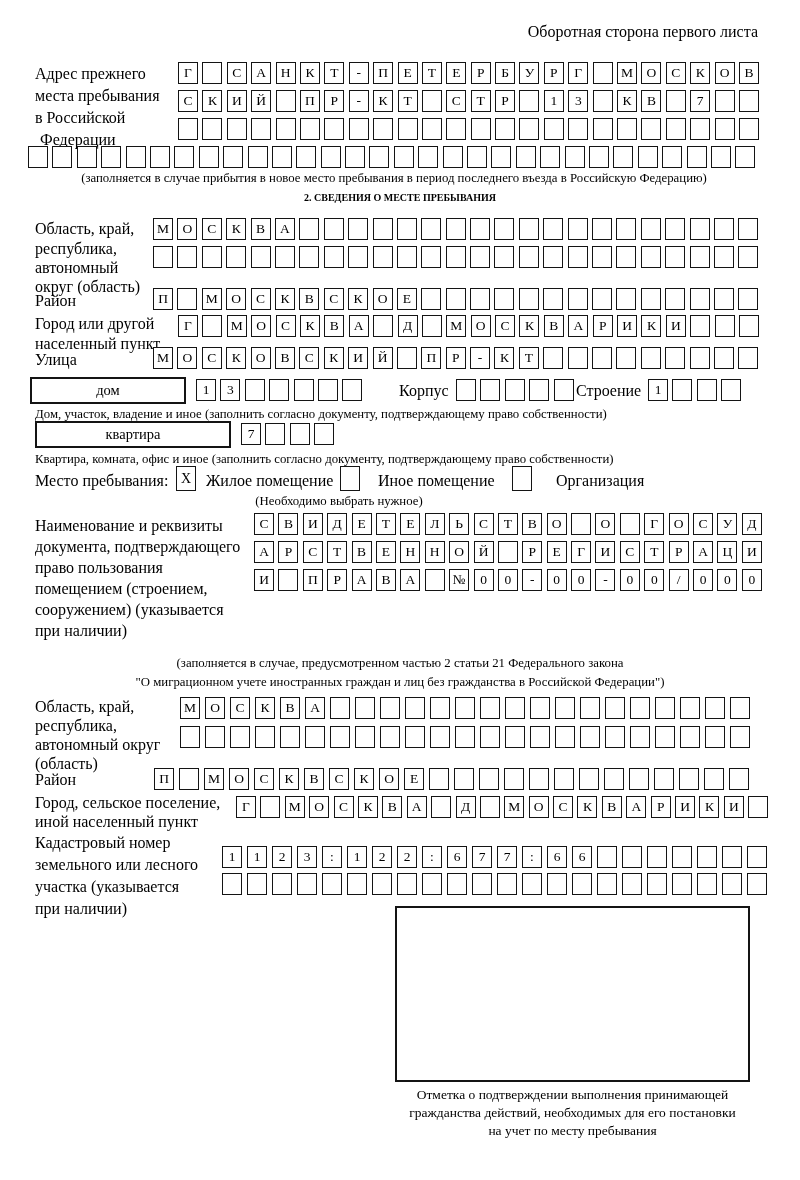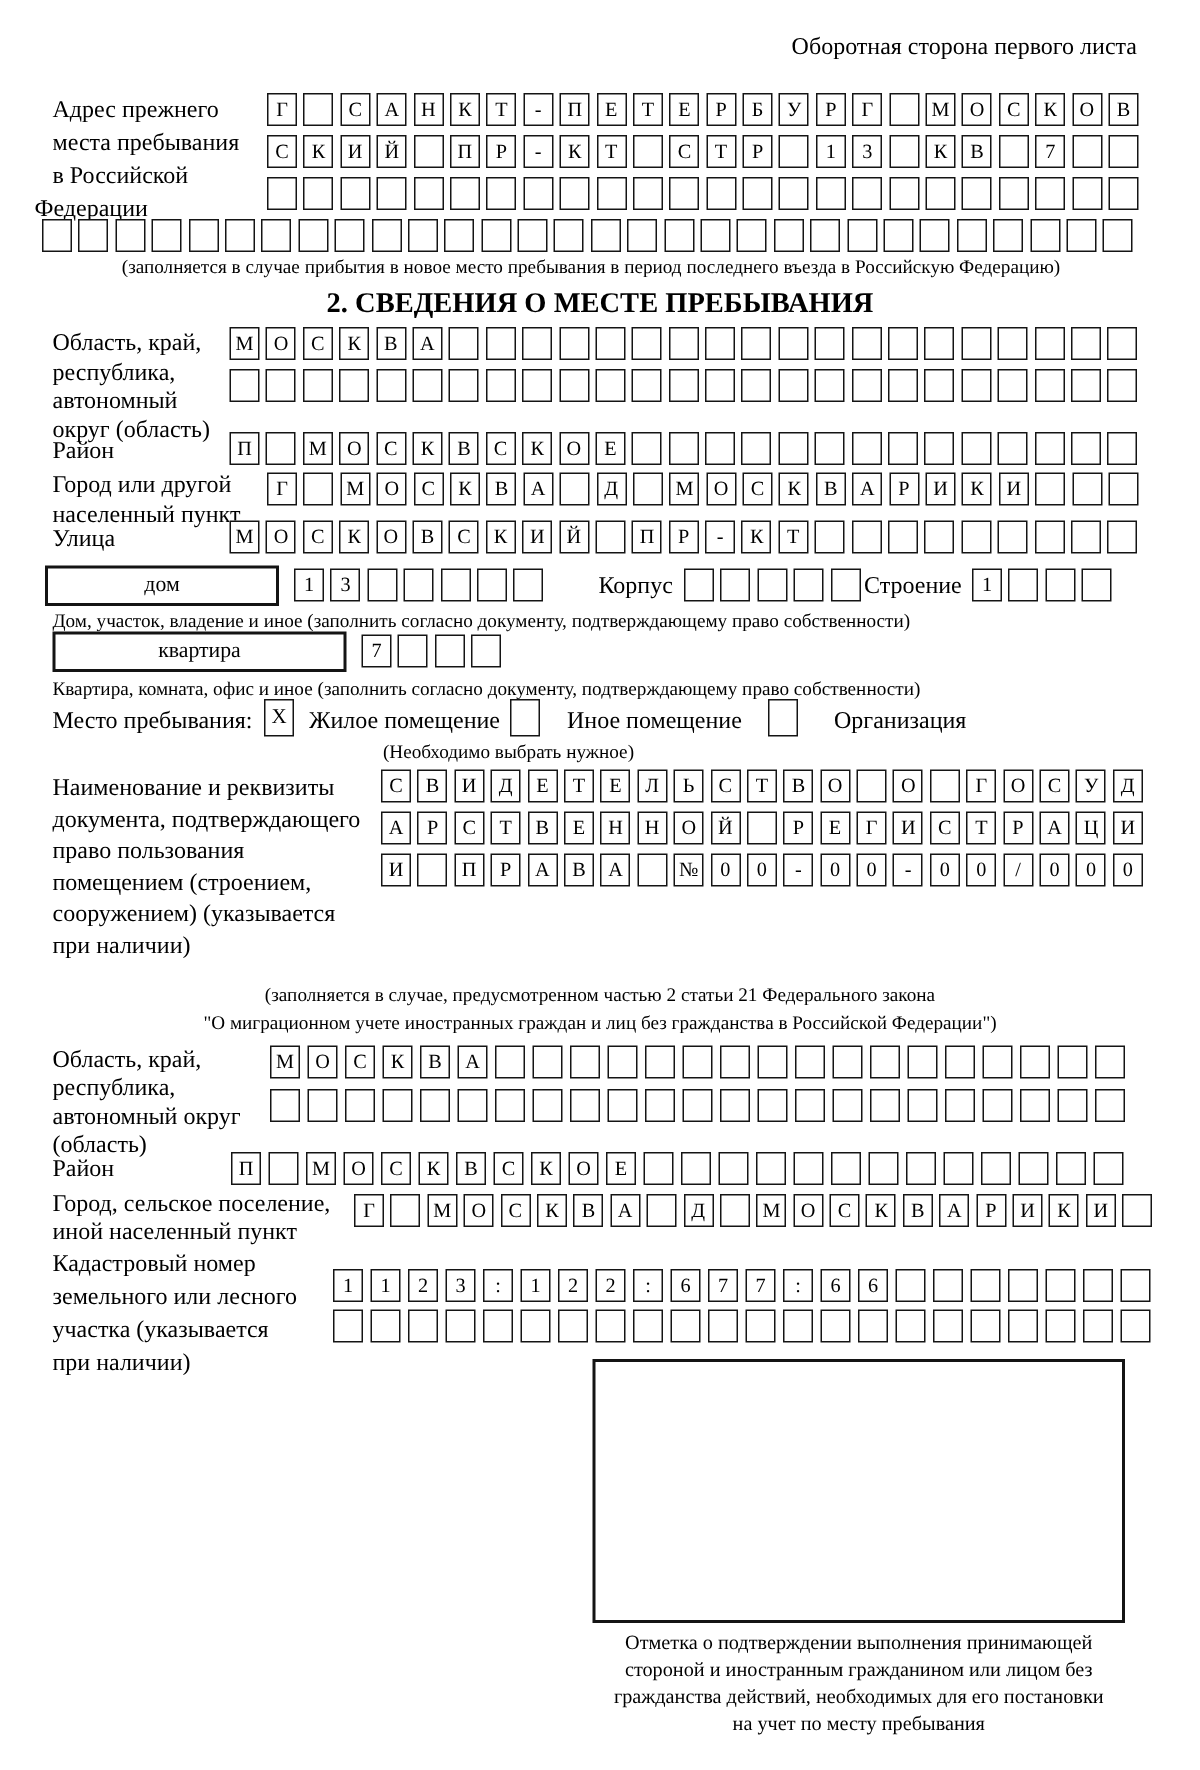--- a/index.html
+++ b/index.html
@@ -4,21 +4,21 @@
 <style>
   * { box-sizing: border-box; }
   body { margin: 0; background: #fff; }
   .page {
     position: relative; width: 800px; height: 1180px; background: #fff;
     font-family: "Liberation Serif", "DejaVu Serif", serif; color: #000; overflow: hidden;
   }
   .lbl { position: absolute; font-size: 16px; line-height: 1.2; white-space: nowrap; }
   .cap { position: absolute; font-size: 12.8px; white-space: nowrap; }
   .ttl { position: absolute; left: 0; width: 800px; text-align: center;
-         font-weight: bold; font-size: 19px; white-space: nowrap; }
+         font-weight: bold; font-size: 10px; white-space: nowrap; }
   .row { position: absolute; display: flex; gap: 4.4px; }
   .row.w { gap: 5px; }
   .cell { flex: 0 0 20px; width: 20px; height: 22px; border: 1.8px solid #141414;
           display: flex; align-items: center; justify-content: center;
           font-size: 13.5px; line-height: 1; background: #fff; }
   .wbox { position: absolute; border: 2px solid #141414; display: flex;
           align-items: center; justify-content: center; font-size: 14.5px; background: #fff; }
   .cb { position: absolute; width: 20px; height: 25px; border: 1.8px solid #141414;
         display: flex; align-items: center; justify-content: center; font-size: 14px; background: #fff; }
   .rect { position: absolute; border: 2px solid #141414; background: #fff; }
@@ -27,21 +27,21 @@
 </head>
 <body>
 
 <div class="page">
 
   <div class="lbl" style="top:22px;left:400px;right:42px;text-align:right">Оборотная сторона первого листа</div>
 
   <div class="lbl" style="left:35px;top:64px">Адрес прежнего</div>
   <div class="lbl" style="left:35px;top:86px">места пребывания</div>
   <div class="lbl" style="left:35px;top:108px">в Российской</div>
-  <div class="lbl" style="left:23px;top:130px">Федерации</div>
+  <div class="lbl" style="left:40px;top:130px">Федерации</div>
   <div class="row" style="left:178px;top:62px">
       <span class="cell">Г</span>
       <span class="cell">&nbsp;</span>
       <span class="cell">С</span>
       <span class="cell">А</span>
       <span class="cell">Н</span>
       <span class="cell">К</span>
       <span class="cell">Т</span>
       <span class="cell">-</span>
       <span class="cell">П</span>
@@ -578,18 +578,17 @@
       <span class="cell">&nbsp;</span>
       <span class="cell">&nbsp;</span>
       <span class="cell">&nbsp;</span>
       <span class="cell">&nbsp;</span>
       <span class="cell">&nbsp;</span>
     </div>
 
   <div class="rect" style="left:395px;top:906px;width:355px;height:176px"></div>
   <div class="note" style="left:385px;top:1086px;width:375px">
     <div>Отметка о подтверждении выполнения принимающей</div>
-    <div>стороной и иностранным гражданином или лицом без</div>
     <div>гражданства действий, необходимых для его постановки</div>
     <div>на учет по месту пребывания</div>
   </div>
 
 </div>
 
 </body></html>

